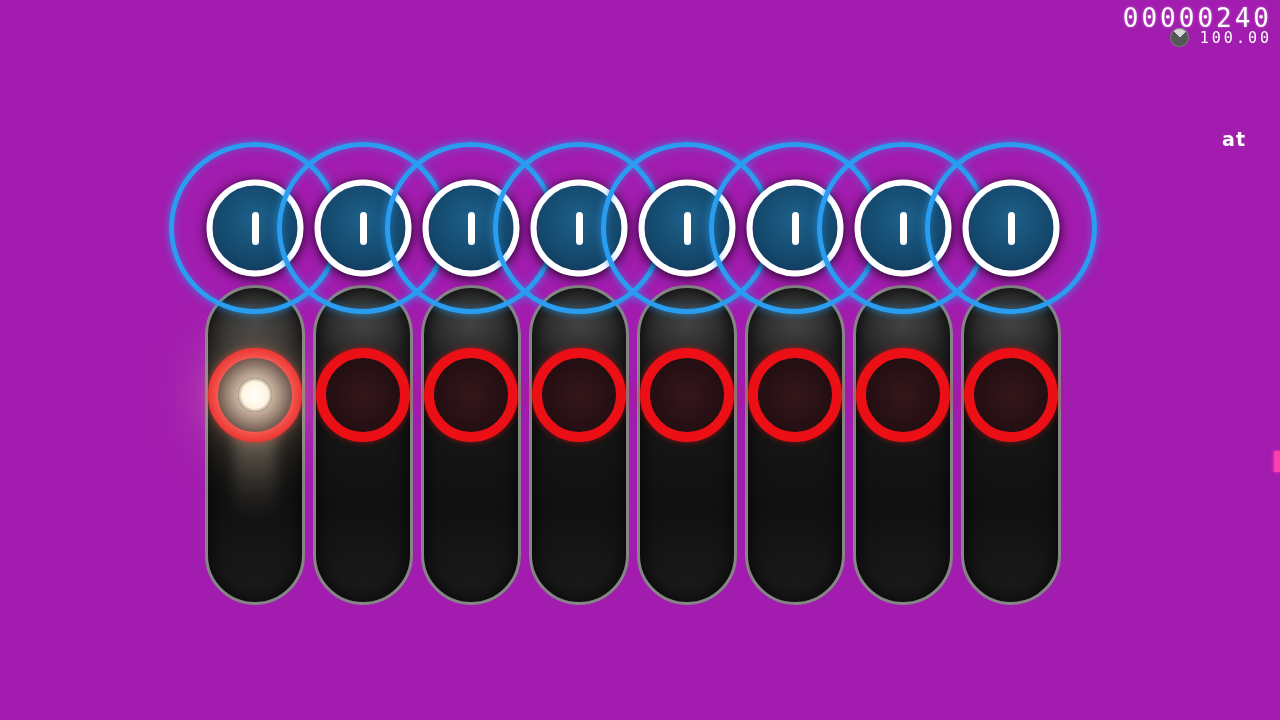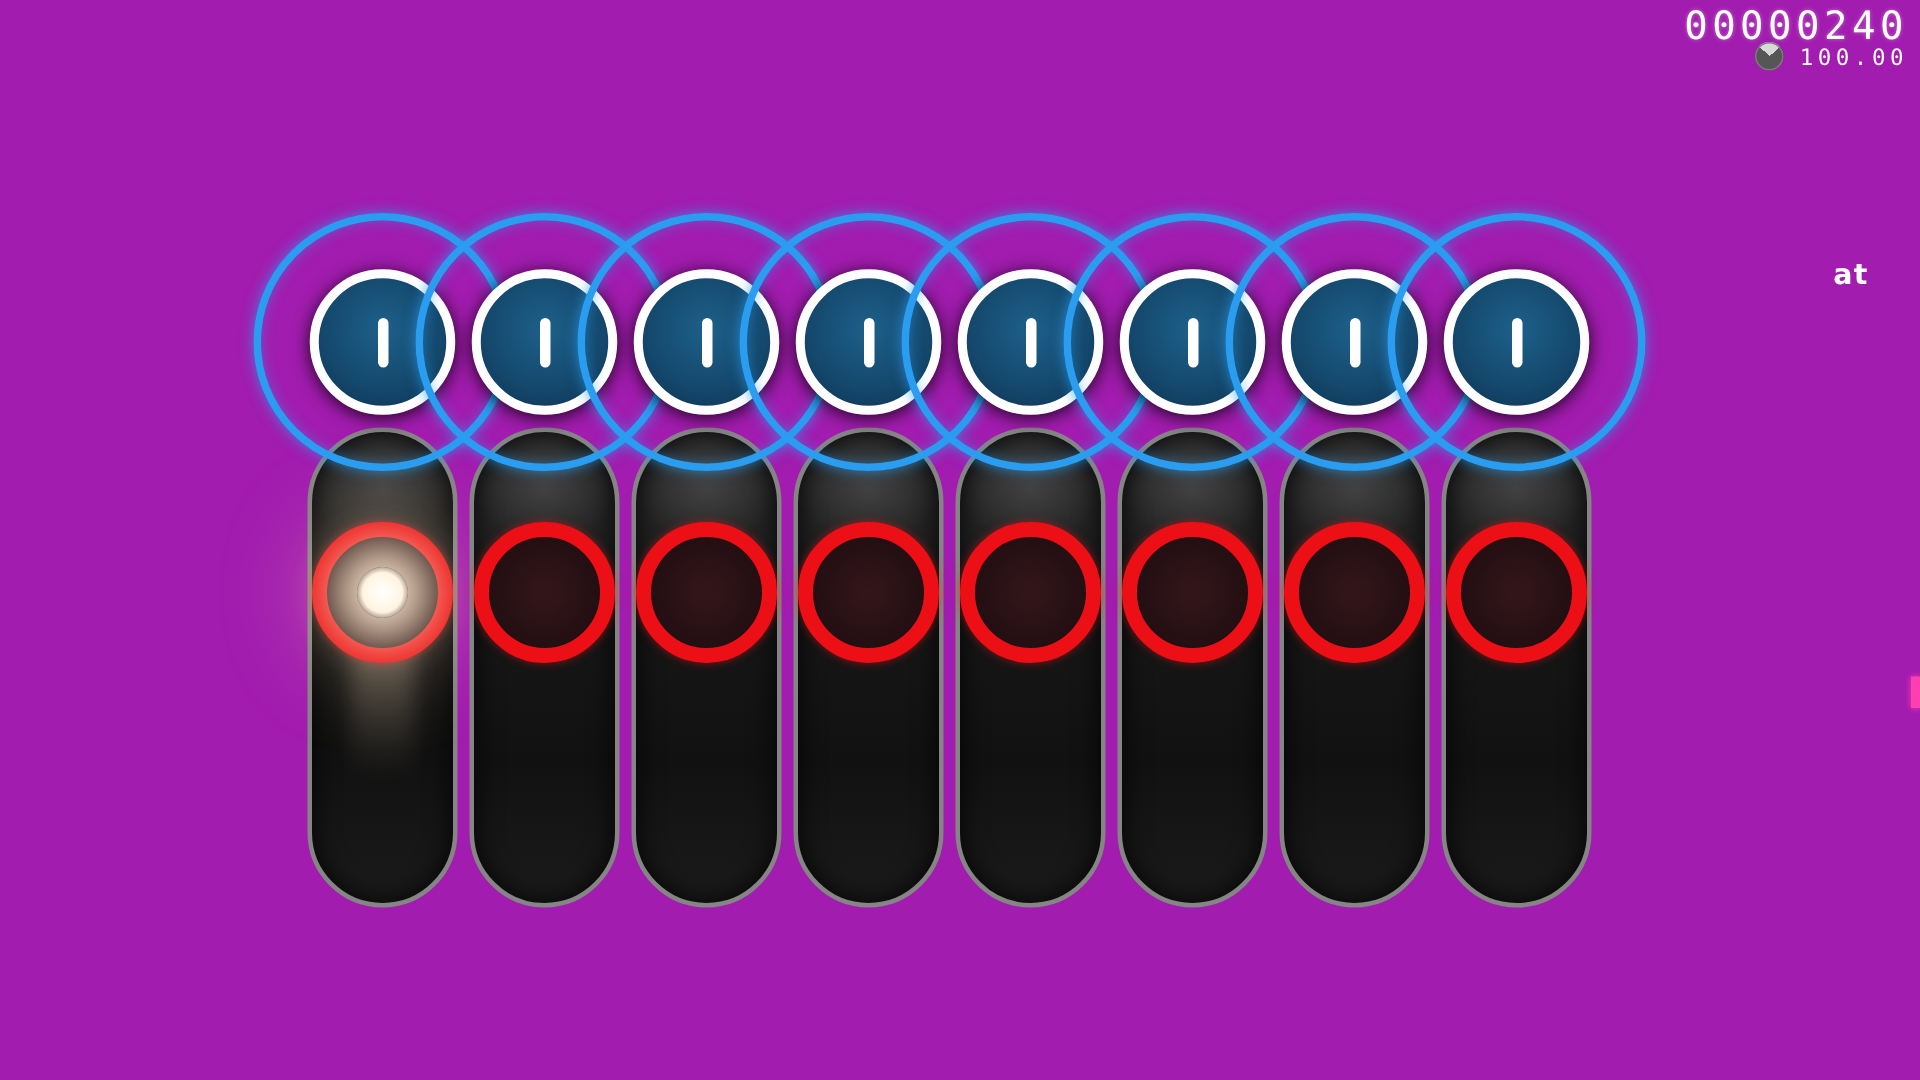--- a/index.html
+++ b/index.html
@@ -27,21 +27,21 @@
   .acc-icon{
     width:19px;height:19px;border-radius:50%;
     background:conic-gradient(from -45deg,#d8d8d8 0 95deg,#565656 95deg 360deg);
     box-shadow:0 0 0 1px #7a7a7a inset;
   }
   .acc-text{
     color:#fff;font-family:"DejaVu Sans Mono",monospace;font-size:15px;letter-spacing:3px;
   }
   .mod-label{
     position:absolute;top:128px;right:34px;color:#fff;
-    font-family:"DejaVu Sans",sans-serif;font-weight:bold;font-size:19px;letter-spacing:1px;margin-top:44px;
+    font-family:"DejaVu Sans",sans-serif;font-weight:bold;font-size:19px;letter-spacing:1px;
   }
   .progress-marker{
     position:absolute;top:451px;right:0;width:6px;height:21px;
     background:var(--progress-marker);box-shadow:0 0 4px var(--progress-marker);
   }
 
   
   .playfield{position:absolute;left:0;top:0;width:1280px;height:720px;}
   .column{position:absolute;top:140px;width:100px;height:470px;}
 

